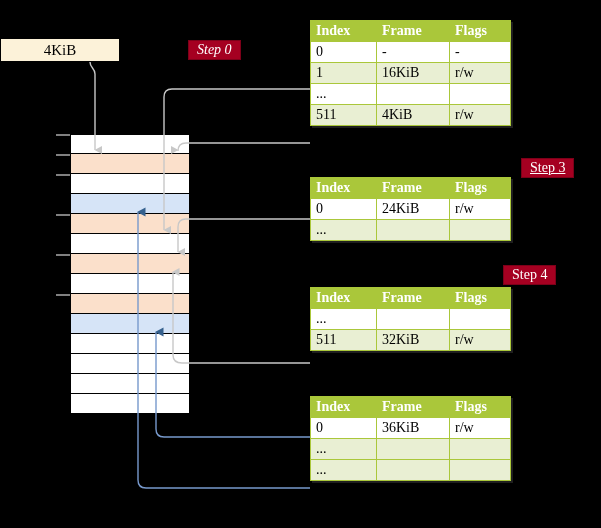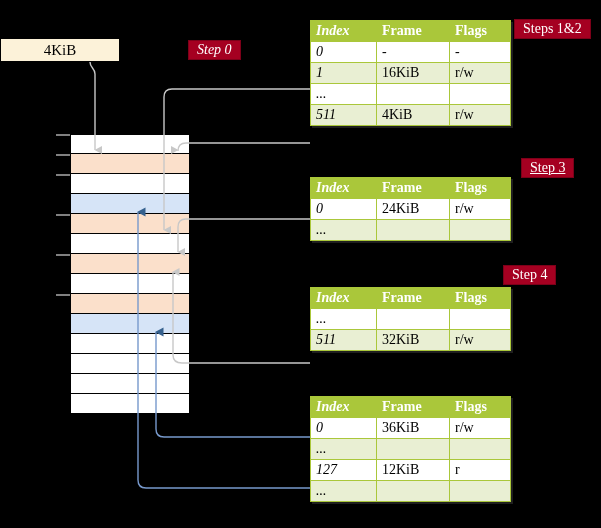--- a/index.html
+++ b/index.html
@@ -58,44 +58,41 @@
     font-size:14px;
   }
   .ptable td{
     border:1px solid #AAC73A;padding:2px 5px;
     height:19px;box-sizing:border-box;
     font-size:14px;white-space:nowrap;
   }
   .ptable tr.alt td{background:#E9EFD3;}
   .ptable tr.plain td{background:#FFFFFF;}
   .ptable td.hl{background:#FAF7AA;}
-  .c-index{width:55px;font-style:italic;}
+  .c-index{width:55px;}
   .c-frame{width:62px;}
   .c-flags{width:50px;}
 
   .tbl1{left:310px;top:20px;}
   .tbl2{left:310px;top:177px;}
   .tbl3{left:310px;top:287px;}
   .tbl4{left:310px;top:396px;}
 </style>
 </head>
 <body>
 
 <div class="stage">
 
   <div class="srcbox">
     <span>4KiB</span>
   </div>
 
   <div class="badge badge-step0">
       <span>Step 0</span>
     </div>
-  <div class="badge badge-steps12">
-      <span>Steps 1&amp;2</span>
-    </div>
   <div class="badge badge-step3">
       <span>Step 3</span>
     </div>
   <div class="badge badge-step4">
       <span>Step 4</span>
     </div>
 
   <div class="memcol" id="memcol">
       <div class="memrow first"></div>
       <div class="memrow peach"></div>
@@ -208,25 +205,20 @@
     <tbody>
         <tr class="plain">
           <td class="c-index">0</td>
           <td class="c-frame">36KiB</td>
           <td class="c-flags">r/w</td>
         </tr>
         <tr class="alt">
           <td class="c-index">...</td>
           <td class="c-frame"></td>
           <td class="c-flags"></td>
-        </tr>
-        <tr class="plain">
-          <td class="c-index">127</td>
-          <td class="c-frame">12KiB</td>
-          <td class="c-flags">r</td>
         </tr>
         <tr class="alt">
           <td class="c-index">...</td>
           <td class="c-frame"></td>
           <td class="c-flags"></td>
         </tr>
       </tbody>
   </table>
 
   <svg class="wires" viewBox="0 0 601 528">

